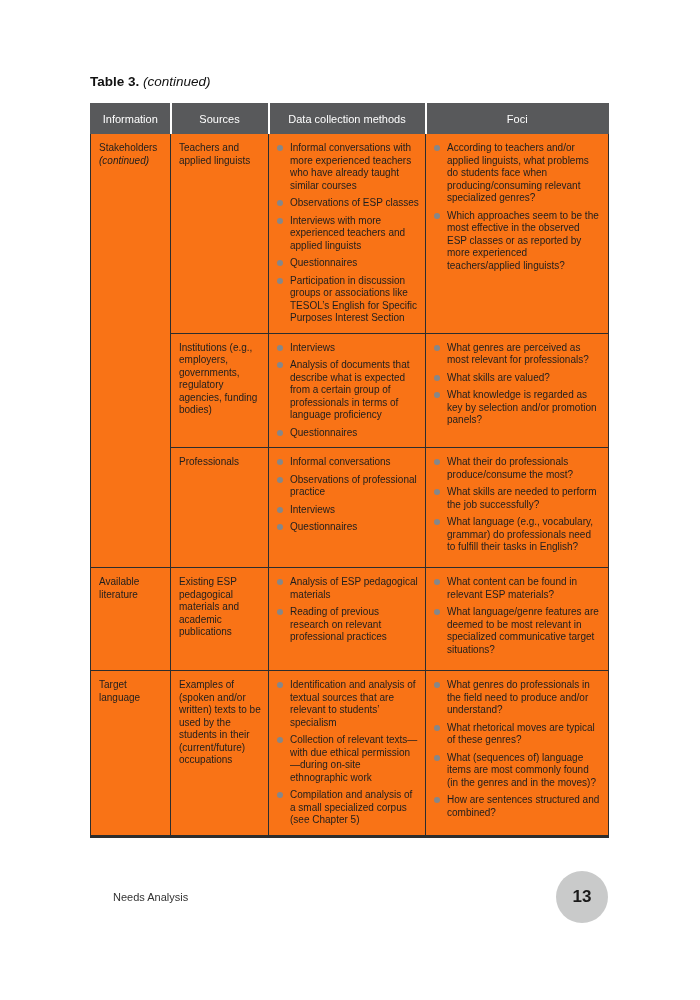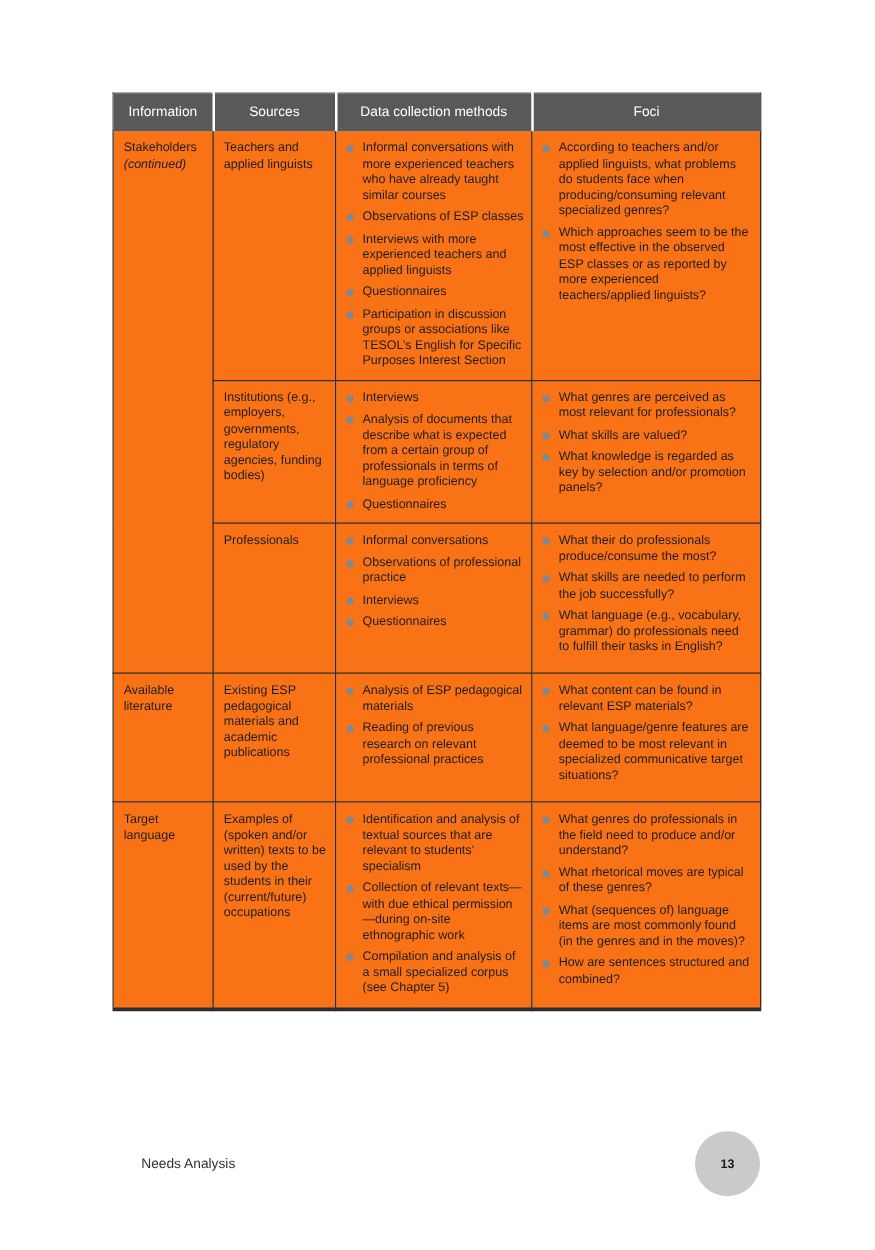--- a/index.html
+++ b/index.html
@@ -79,45 +79,49 @@
     height: 6px;
     border-radius: 50%;
     background: var(--bullet, #85878a);
     display: inline-block;
   }
 
   .footer {
     position: absolute;
     left: 113px;
     right: 92px;
-    top: 905px;
+    top: 871px;
     height: 52px;
     display: flex;
     align-items: center;
     justify-content: space-between;
   }
   .running-title { font-size: 11px; color: #333333; }
   .page-circle {
     width: 52px;
     height: 52px;
     border-radius: 50%;
     background: var(--circle, #c9caca);
     display: flex;
     align-items: center;
     justify-content: center;
     font-weight: bold;
-    font-size: 10px;
+    font-size: 17px;
     color: #1a1a1a;
   }
 </style>
 </head>
 <body>
 
 <div class="page">
   <div class="content">
+    <h2 class="table-title">
+      <span class="bold">Table 3.</span>
+      <span class="italic">(continued)</span>
+    </h2>
 
     <table class="needs-table">
       <colgroup>
         <col class="c-info">
           <col class="c-sources">
           <col class="c-methods">
           <col class="c-foci">
       </colgroup>
       <thead>
         <tr>

